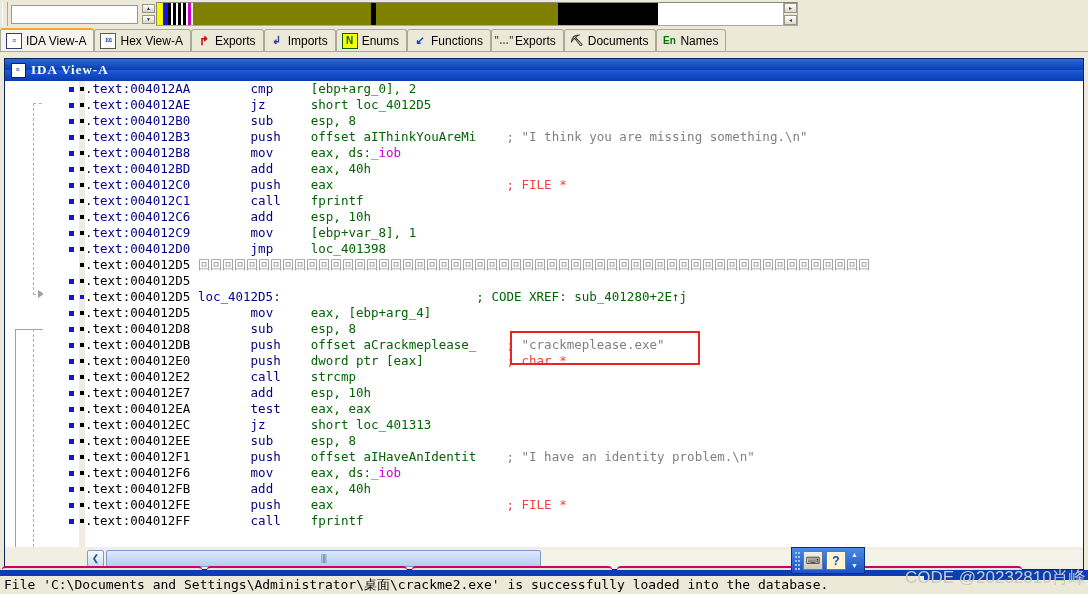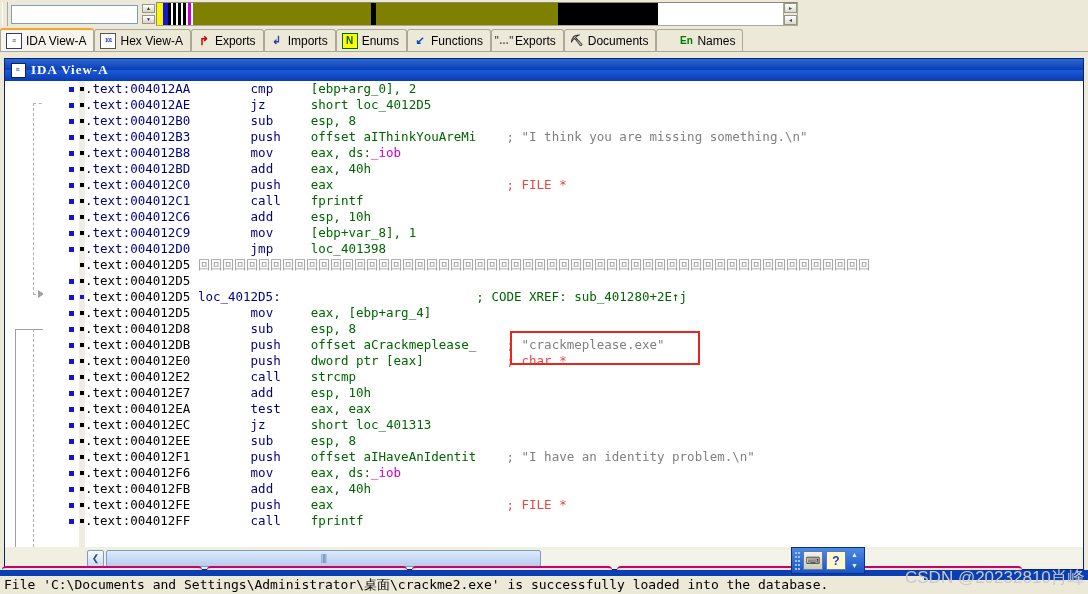--- a/index.html
+++ b/index.html
@@ -183,21 +183,20 @@
     color: #006600;
     font-size: 10px;
   }
   .ico-func { color: #1144bb; font-size: 11px; }
   .ico-str { color: #555; font-size: 10px; }
   .ico-struct { color: #222; font-size: 11px; }
   .ico-enums {
     color: #007700;
     font-size: 10px;
     font-weight: bold;
-    margin-left: 17px;
   }
 
   
   .ida-window {
     position: absolute;
     left: 4px; top: 58px;
     width: 1080px; height: 512px;
     border: 1px solid #0a246a;
     background: #ffffff;
     box-sizing: border-box;
@@ -665,14 +664,14 @@
     <div class="ftb-spin">
       <div>▲</div>
       <div>▼</div>
     </div>
   </div>
 
   <div class="statusbar">
     <span>File 'C:\Documents and Settings\Administrator\桌面\crackme2.exe' is successfully loaded into the database.</span>
   </div>
 
-  <div class="watermark">CSDN @20232810肖峰</div>
+  <div class="watermark">CODE @20232810肖峰</div>
 </div>
 
 </body></html>

